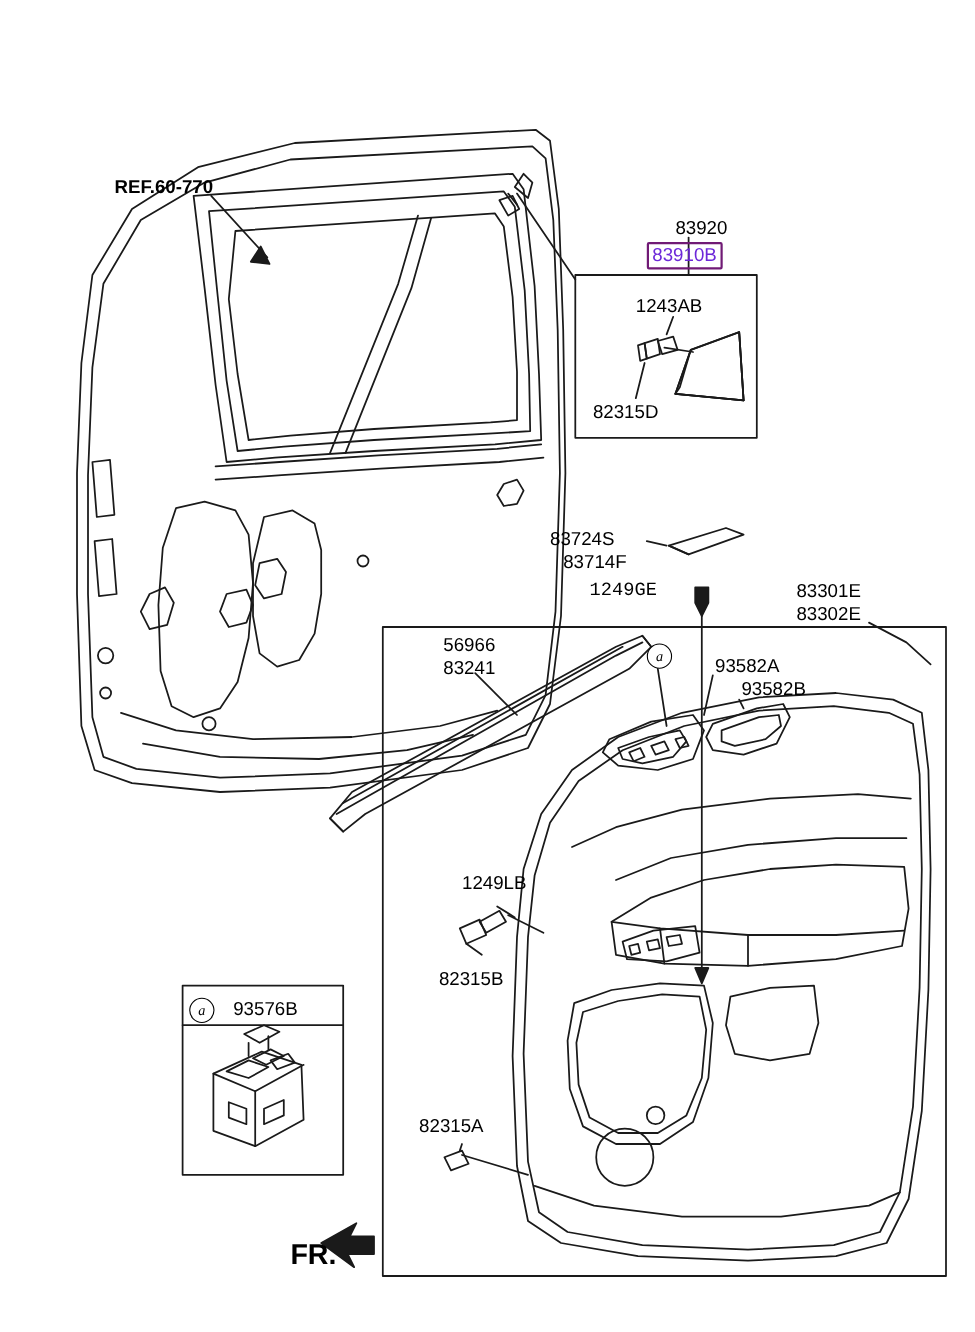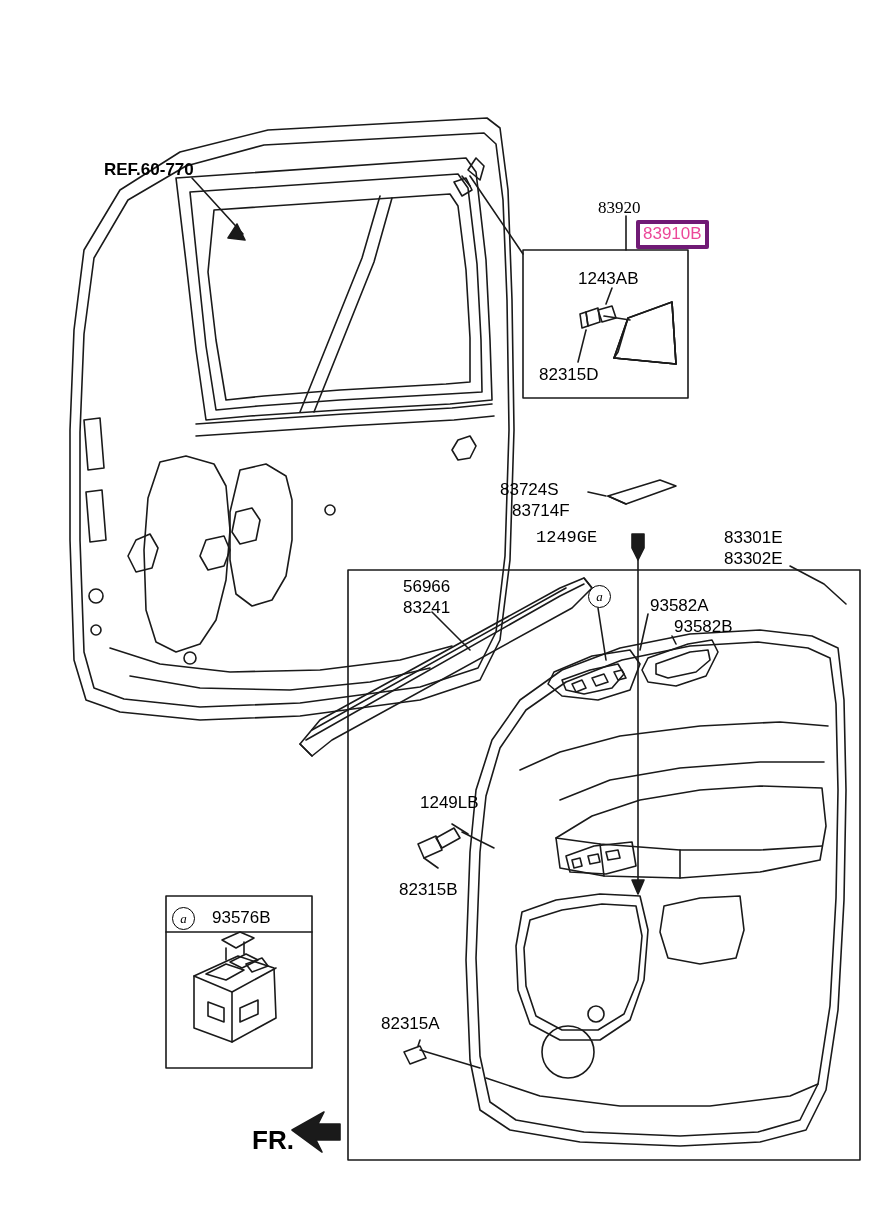--- a/index.html
+++ b/index.html
@@ -36,25 +36,24 @@
     letter-spacing: 0px;
   }
   .lbl.bold {
     font-weight: bold;
   }
   .lbl.big {
     font-size: 26px;
     font-weight: bold;
   }
   .lbl.boxed {
-    border: 4px solid #701a75;
-    color: #ec4899;
+    border: 2px solid #701a75;
+    color: #6d28d9;
     padding: 0px 3px 1px 3px;
     border-radius: 2px;
-    margin-left: 48px;
   }
   .circ-ref {
     position: absolute;
     width: 21px;
     height: 21px;
     border: 1.4px solid #000;
     border-radius: 50%;
     font-size: 13px;
     font-family: "Liberation Serif", serif;
     font-style: italic;
@@ -259,21 +258,21 @@
 
       <g>
         <path d="M292 1130 L324 1112 L318 1124 L340 1124 L340 1140 L316 1140 L322 1152 Z" fill="#1a1a1a" stroke="#1a1a1a"></path>
       </g>
 
     </g>
   </svg>
 
   <div class="lbl bold" style="left:104px; top:160px;">REF.60-770</div>
 
-  <div class="lbl" style="left:598px; top:198px;font-family:Liberation Serif, serif;">83920</div>
+  <div class="lbl" style="left:614px; top:198px;">83920</div>
 
   <div class="lbl boxed" style="left:588px; top:220px;">83910B</div>
 
   <div class="lbl" style="left:578px; top:269px;">1243AB</div>
 
   <div class="lbl" style="left:539px; top:365px;">82315D</div>
 
   <div class="lbl" style="left:500px; top:480px;">83724S</div>
   <div class="lbl" style="left:512px; top:501px;">83714F</div>
   <div class="lbl" style="left:536px; top:528px;font-family:Liberation Mono, monospace;">1249GE</div>
@@ -289,15 +288,15 @@
 
   <div class="lbl" style="left:420px; top:793px;">1249LB</div>
   <div class="lbl" style="left:399px; top:880px;">82315B</div>
   <div class="lbl" style="left:381px; top:1014px;">82315A</div>
 
   <div class="lbl" style="left:212px; top:908px;">93576B</div>
 
   <div class="circ-ref" style="left:588px; top:585px;">a</div>
   <div class="circ-ref" style="left:172px; top:907px;">a</div>
 
-  <div class="lbl big" style="left:252px; top:1130px;text-align:center;">FR.</div>
+  <div class="lbl big" style="left:264px; top:1130px;text-align:center;">FR.</div>
 
 </div>
 
 </body></html>

